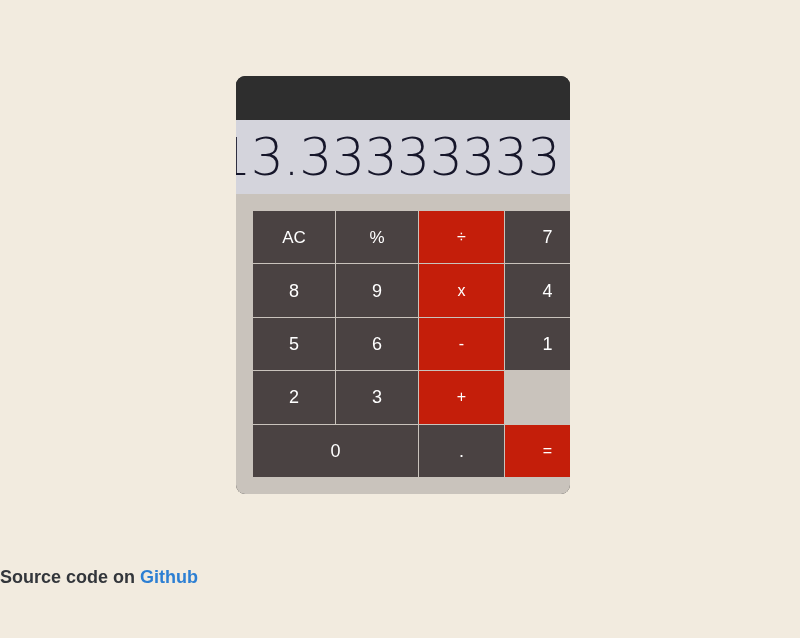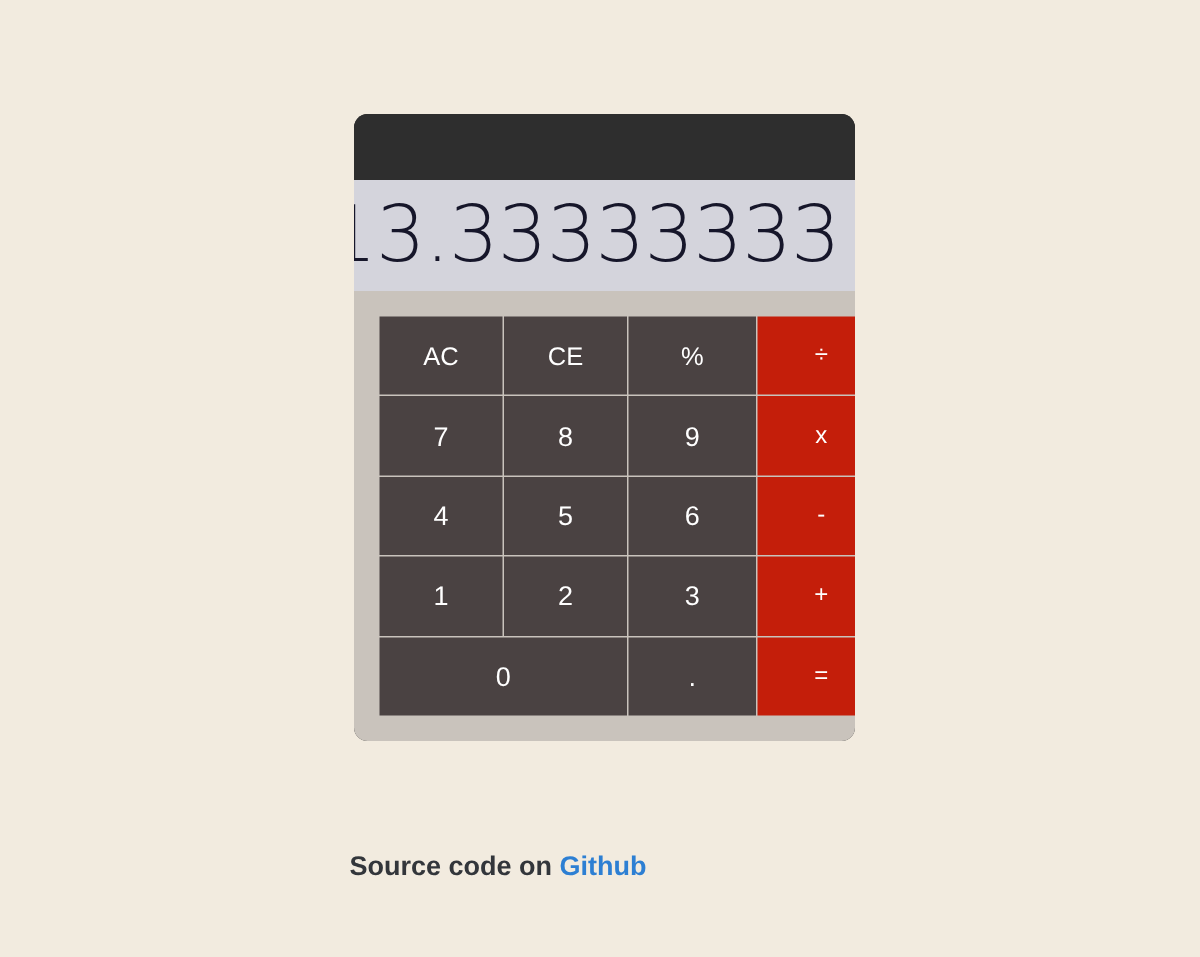--- a/index.html
+++ b/index.html
@@ -87,21 +87,20 @@
   }
   .key.digit {
     font-size: 18px;
   }
 
   #footer {
     position: absolute;
     left: 0;
     top: 567px;
     width: 664px;
-    text-align: center;
     font-size: 18px;
     font-weight: bold;
     color: #33363B;
     font-family: "Liberation Sans", sans-serif;
   }
   #footer-link {
     color: #2D7FD3;
     text-decoration: none;
   }
 </style>
@@ -111,21 +110,20 @@
 <div id="calculator">
 
   <div id="topbar"></div>
 
   <div id="display">
     <span id="display-value">13.33333333</span>
   </div>
 
   <div id="keypad">
       <div class="key">AC</div>
-      <div class="key">CE</div>
       <div class="key">%</div>
       <div class="key op">÷</div>
       <div class="key digit">7</div>
       <div class="key digit">8</div>
       <div class="key digit">9</div>
       <div class="key op">x</div>
       <div class="key digit">4</div>
       <div class="key digit">5</div>
       <div class="key digit">6</div>
       <div class="key op">-</div>

